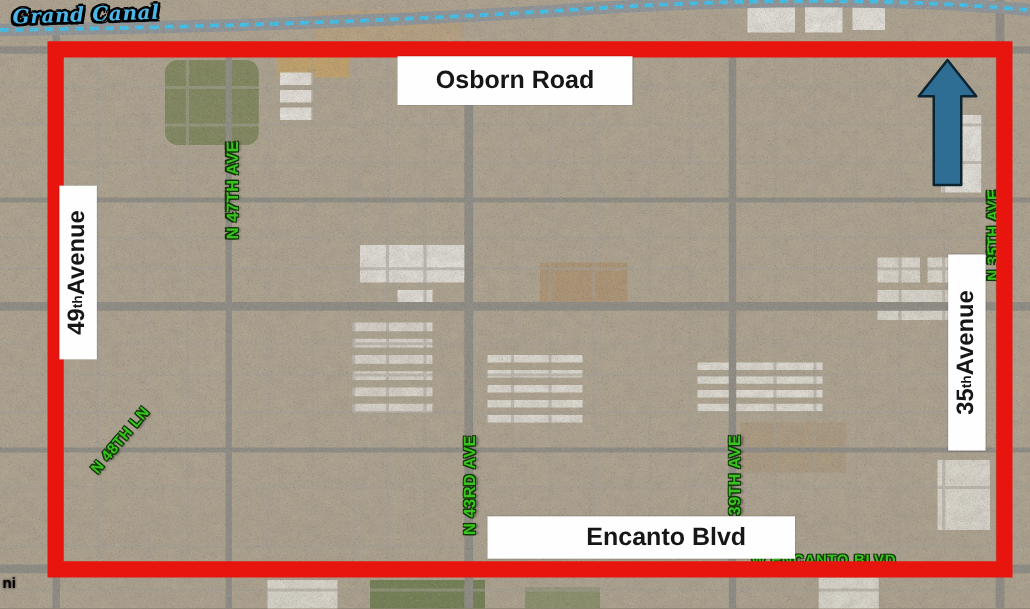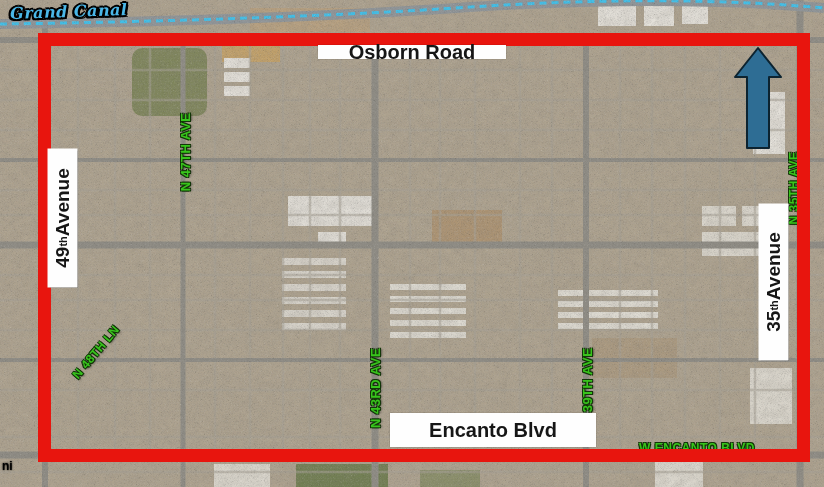--- a/index.html
+++ b/index.html
@@ -15,38 +15,38 @@
     box-sizing:border-box;border:13px solid var(--boundary,#e8150e);z-index:3;
   }
 
   
   .roadbox{
     position:absolute;z-index:4;background:#fefefe;color:#161616;
     font-weight:bold;display:flex;align-items:center;justify-content:center;
     box-shadow:0 0 1px rgba(0,0,0,.35);white-space:nowrap;
   }
   .roadbox sup{font-size:58%;line-height:0;}
-  .box-osborn{left:318px;top:45px;width:188px;height:14px;font-size:20px;}
-  .box-encanto{left:390px;top:413px;width:206px;height:34px;font-size:20px;}
+  .box-osborn{left:318px;top:45px;width:188px;height:39px;font-size:20px;}
+  .box-encanto{left:390px;top:413px;width:206px;height:34px;font-size:20px;padding-left:40px;}
   .box-ave49{left:-7px;top:203px;width:139px;height:30px;font-size:19px;transform:rotate(-90deg);}
   .box-ave35{left:695px;top:267px;width:157px;height:30px;font-size:19px;transform:rotate(-90deg);}
 
   
   .green-label{
     position:absolute;z-index:2;color:var(--green,#38c41c);
     font-weight:bold;font-size:13px;letter-spacing:.5px;white-space:nowrap;
     display:flex;align-items:center;justify-content:center;
     text-shadow:-1px -1px 0 #123608,1px -1px 0 #123608,-1px 1px 0 #123608,1px 1px 0 #123608,0 2px 2px rgba(0,0,0,.5);
   }
   .g-47th{left:135px;top:144px;width:100px;height:16px;transform:rotate(-90deg);}
   .g-48th{left:51px;top:344px;width:90px;height:16px;transform:rotate(-50deg);font-size:12px;}
   .g-43rd{left:325px;top:380px;width:100px;height:16px;transform:rotate(-90deg);}
   .g-39th{left:537px;top:379px;width:100px;height:16px;transform:rotate(-90deg);}
   .g-35th{left:744px;top:180px;width:100px;height:16px;transform:rotate(-90deg);font-size:12px;}
-  .g-wencanto{left:594px;top:441px;width:130px;height:14px;font-size:12px;margin-left:38px;}
+  .g-wencanto{left:594px;top:441px;width:130px;height:14px;font-size:12px;}
 
   
   .canal-label{
     position:absolute;left:10px;top:2px;z-index:4;
     font-family:"DejaVu Serif",serif;font-style:italic;font-weight:bold;font-size:16px;
     color:var(--canalText,#4ab7e8);transform:rotate(-2deg);letter-spacing:.5px;
     text-shadow:-2px -1px 0 #000,2px -1px 0 #000,-2px 2px 0 #000,2px 2px 0 #000,0 -2px 0 #000,0 2px 0 #000,-2px 0 0 #000,2px 0 0 #000;
   }
 
   

